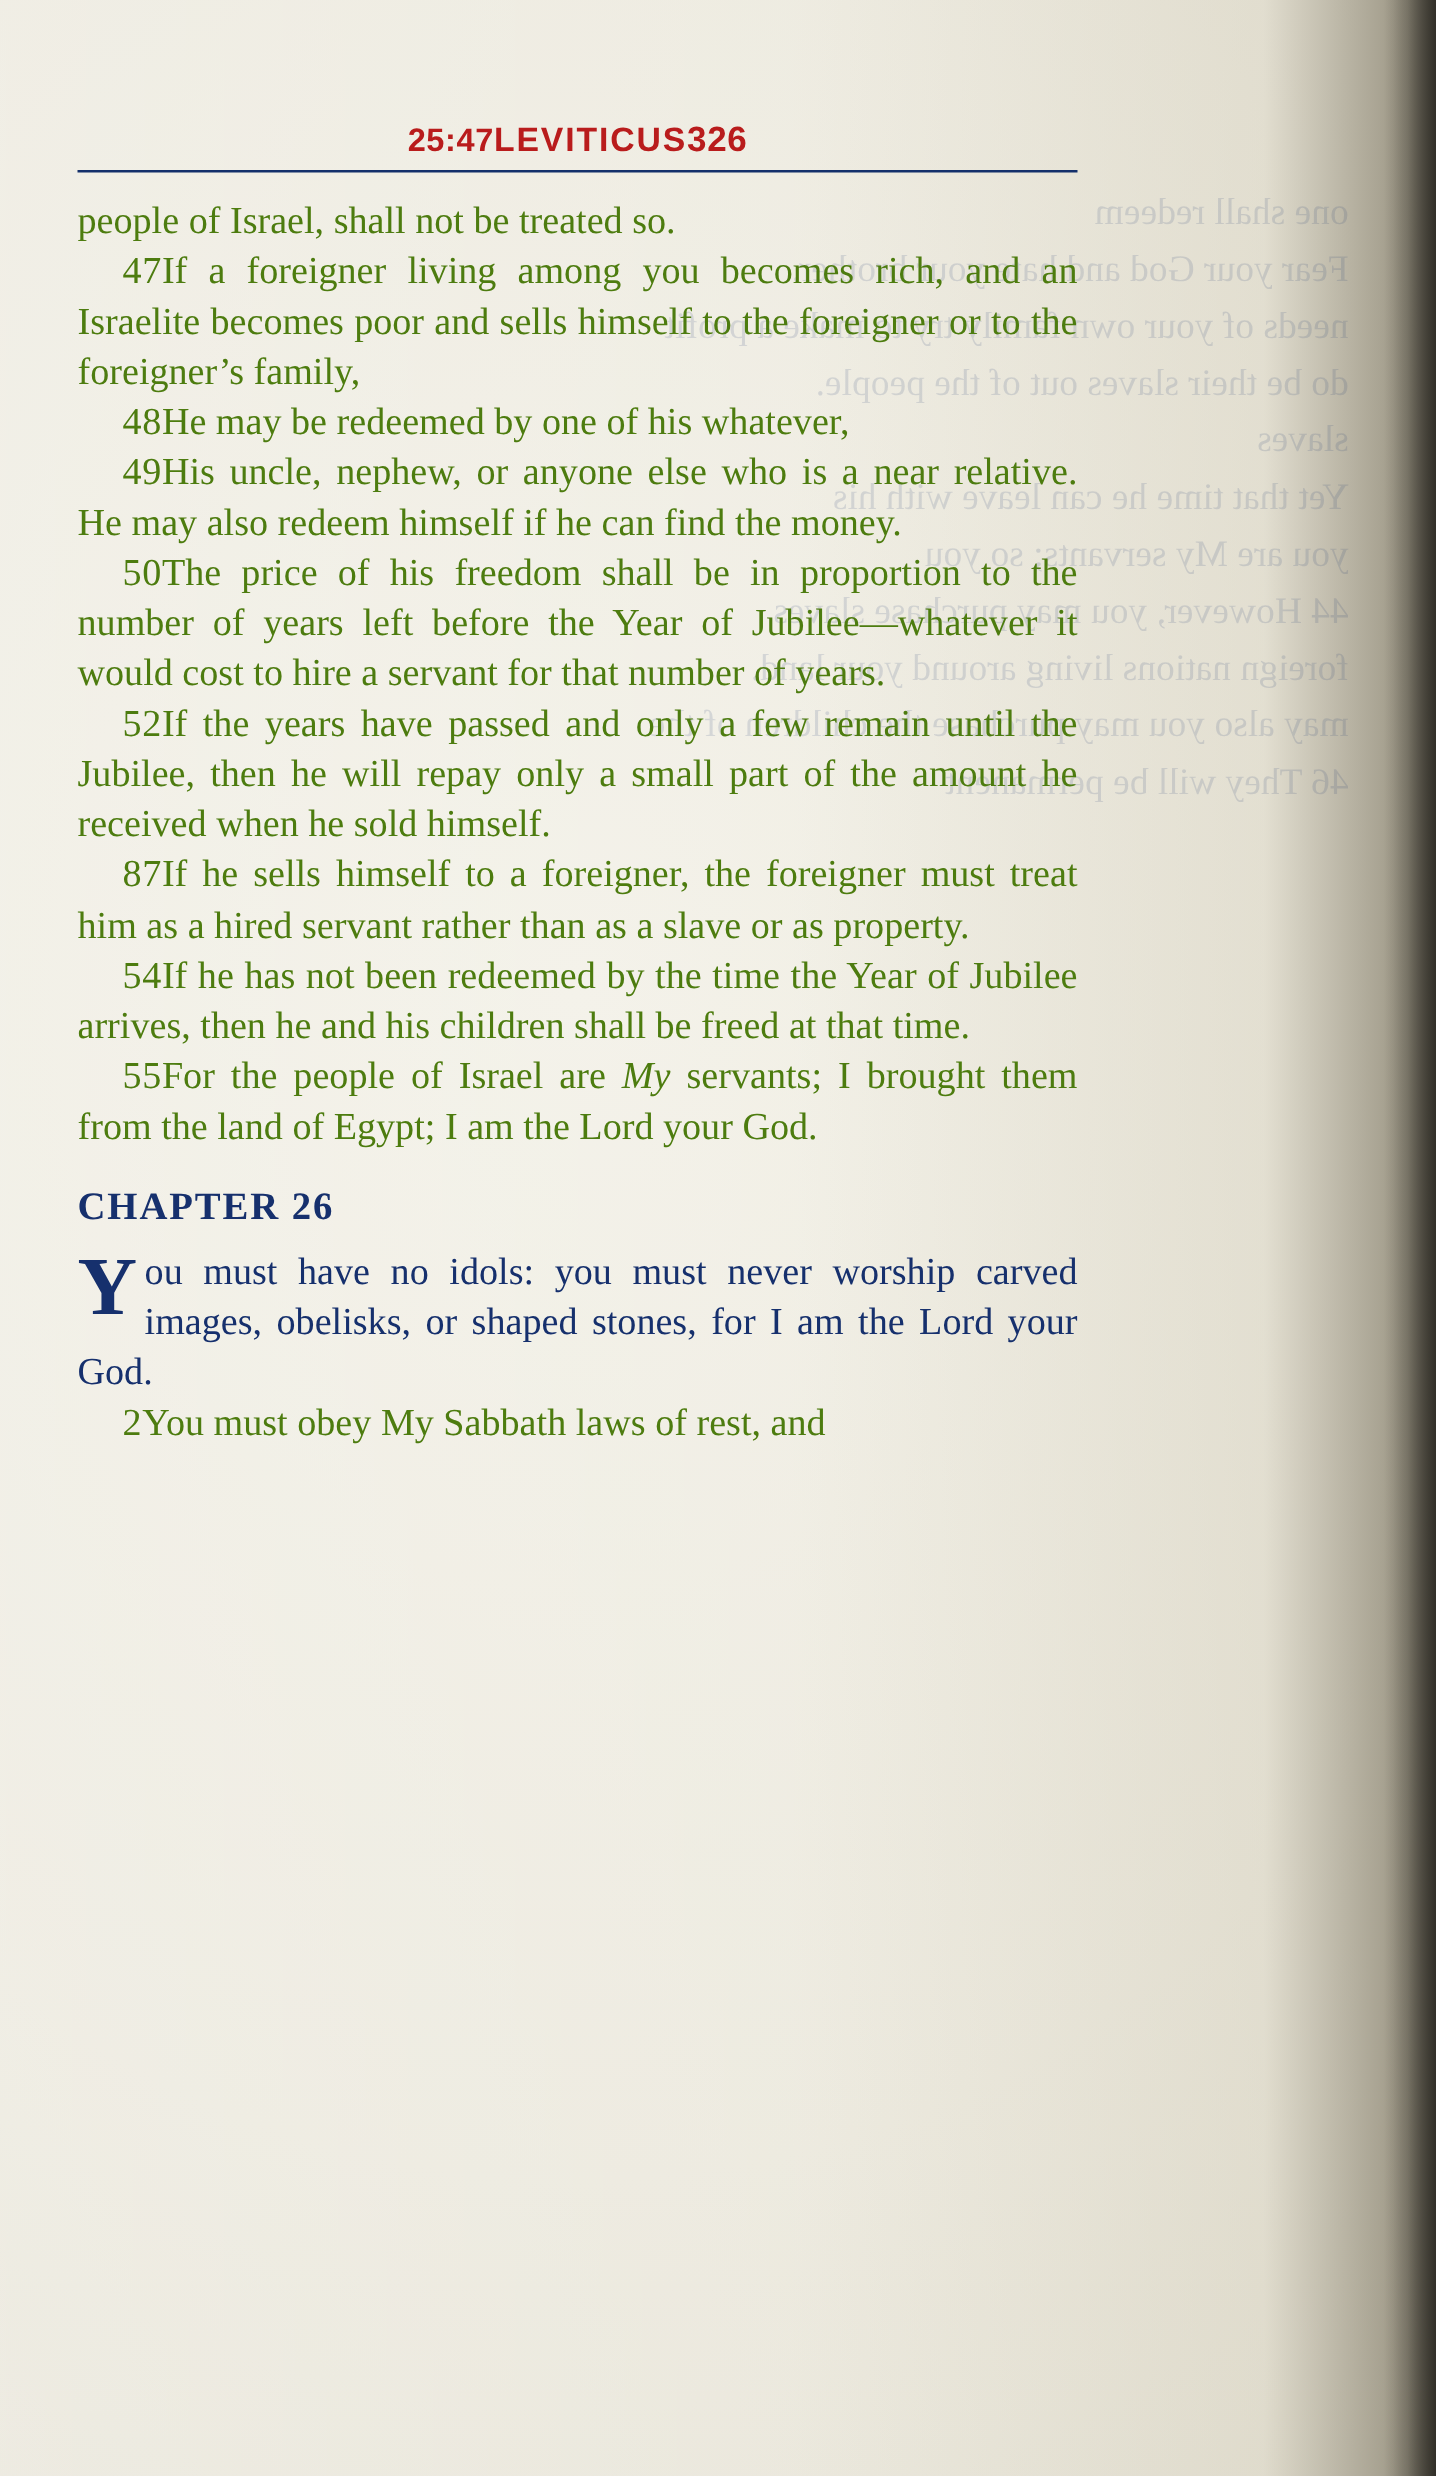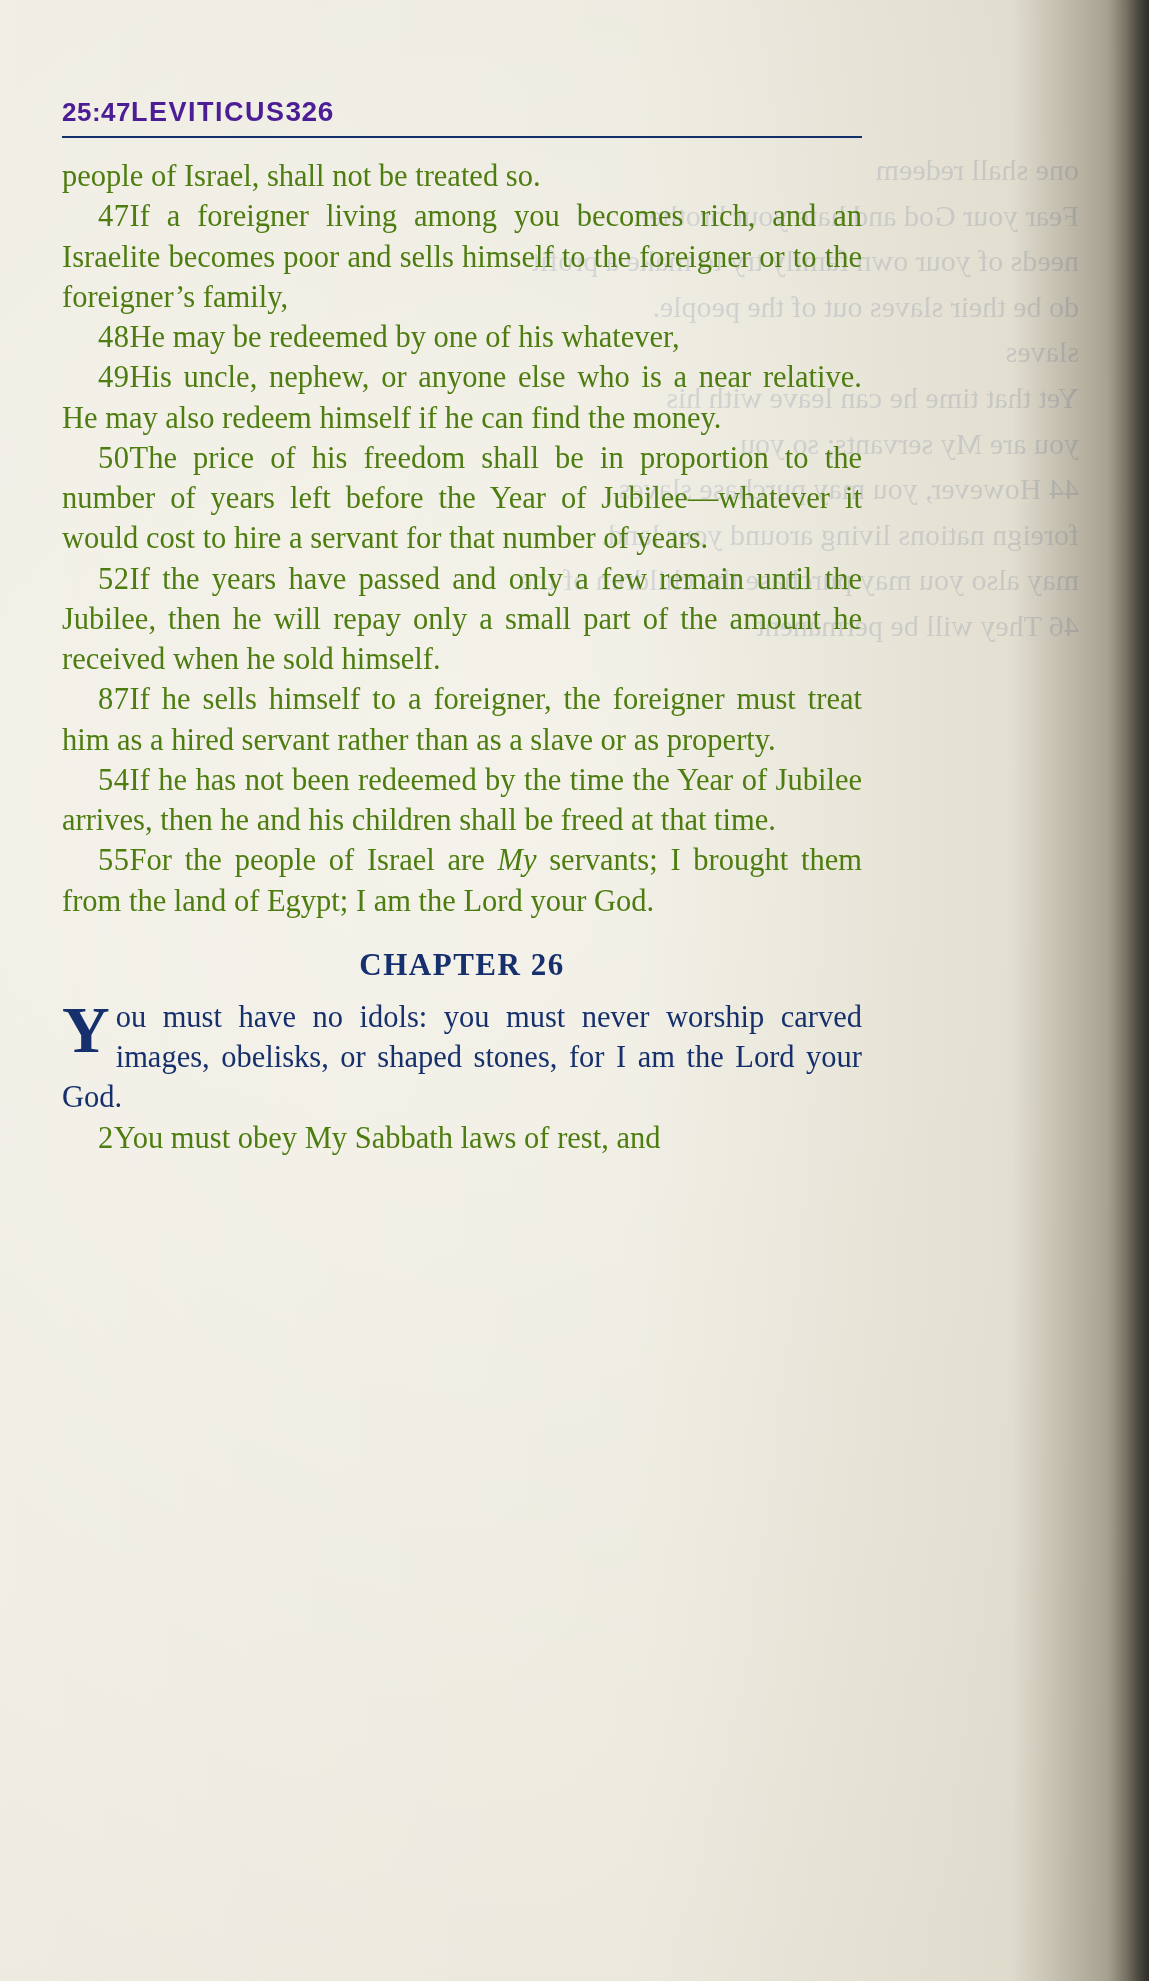--- a/index.html
+++ b/index.html
@@ -36,22 +36,22 @@
   .content {
     position: absolute;
     left: 62px;
     top: 96px;
     width: 800px;
   }
   
   .running-head {
     display: flex;
     align-items: baseline;
-    justify-content: flex-start;
-    color: #4c1d95;
+    justify-content: center;
+    color: #b91c1c;
     font-family: "Liberation Sans", sans-serif;
     font-weight: bold;
     font-size: 26px;
     letter-spacing: 0.5px;
     padding-bottom: 8px;
     border-bottom: 2px solid #14306b;
   }
   .running-head .verse-ref { font-size: 26px; }
   .running-head .book-title {
     font-size: 27px;
@@ -75,21 +75,21 @@
   }
   .body-text p.verse {
     text-indent: 36px;
   }
   .vnum {
     letter-spacing: 0.5px;
   }
   .italic { font-style: italic; }
 
   .chapter-head {
-    text-align: center;
+    text-align: left;
     color: #16306d;
     font-weight: bold;
     font-size: 31px;
     letter-spacing: 1.5px;
     margin: 26px 0 14px 0;
   }
 
   
   .dropcap-para {
     position: relative;

